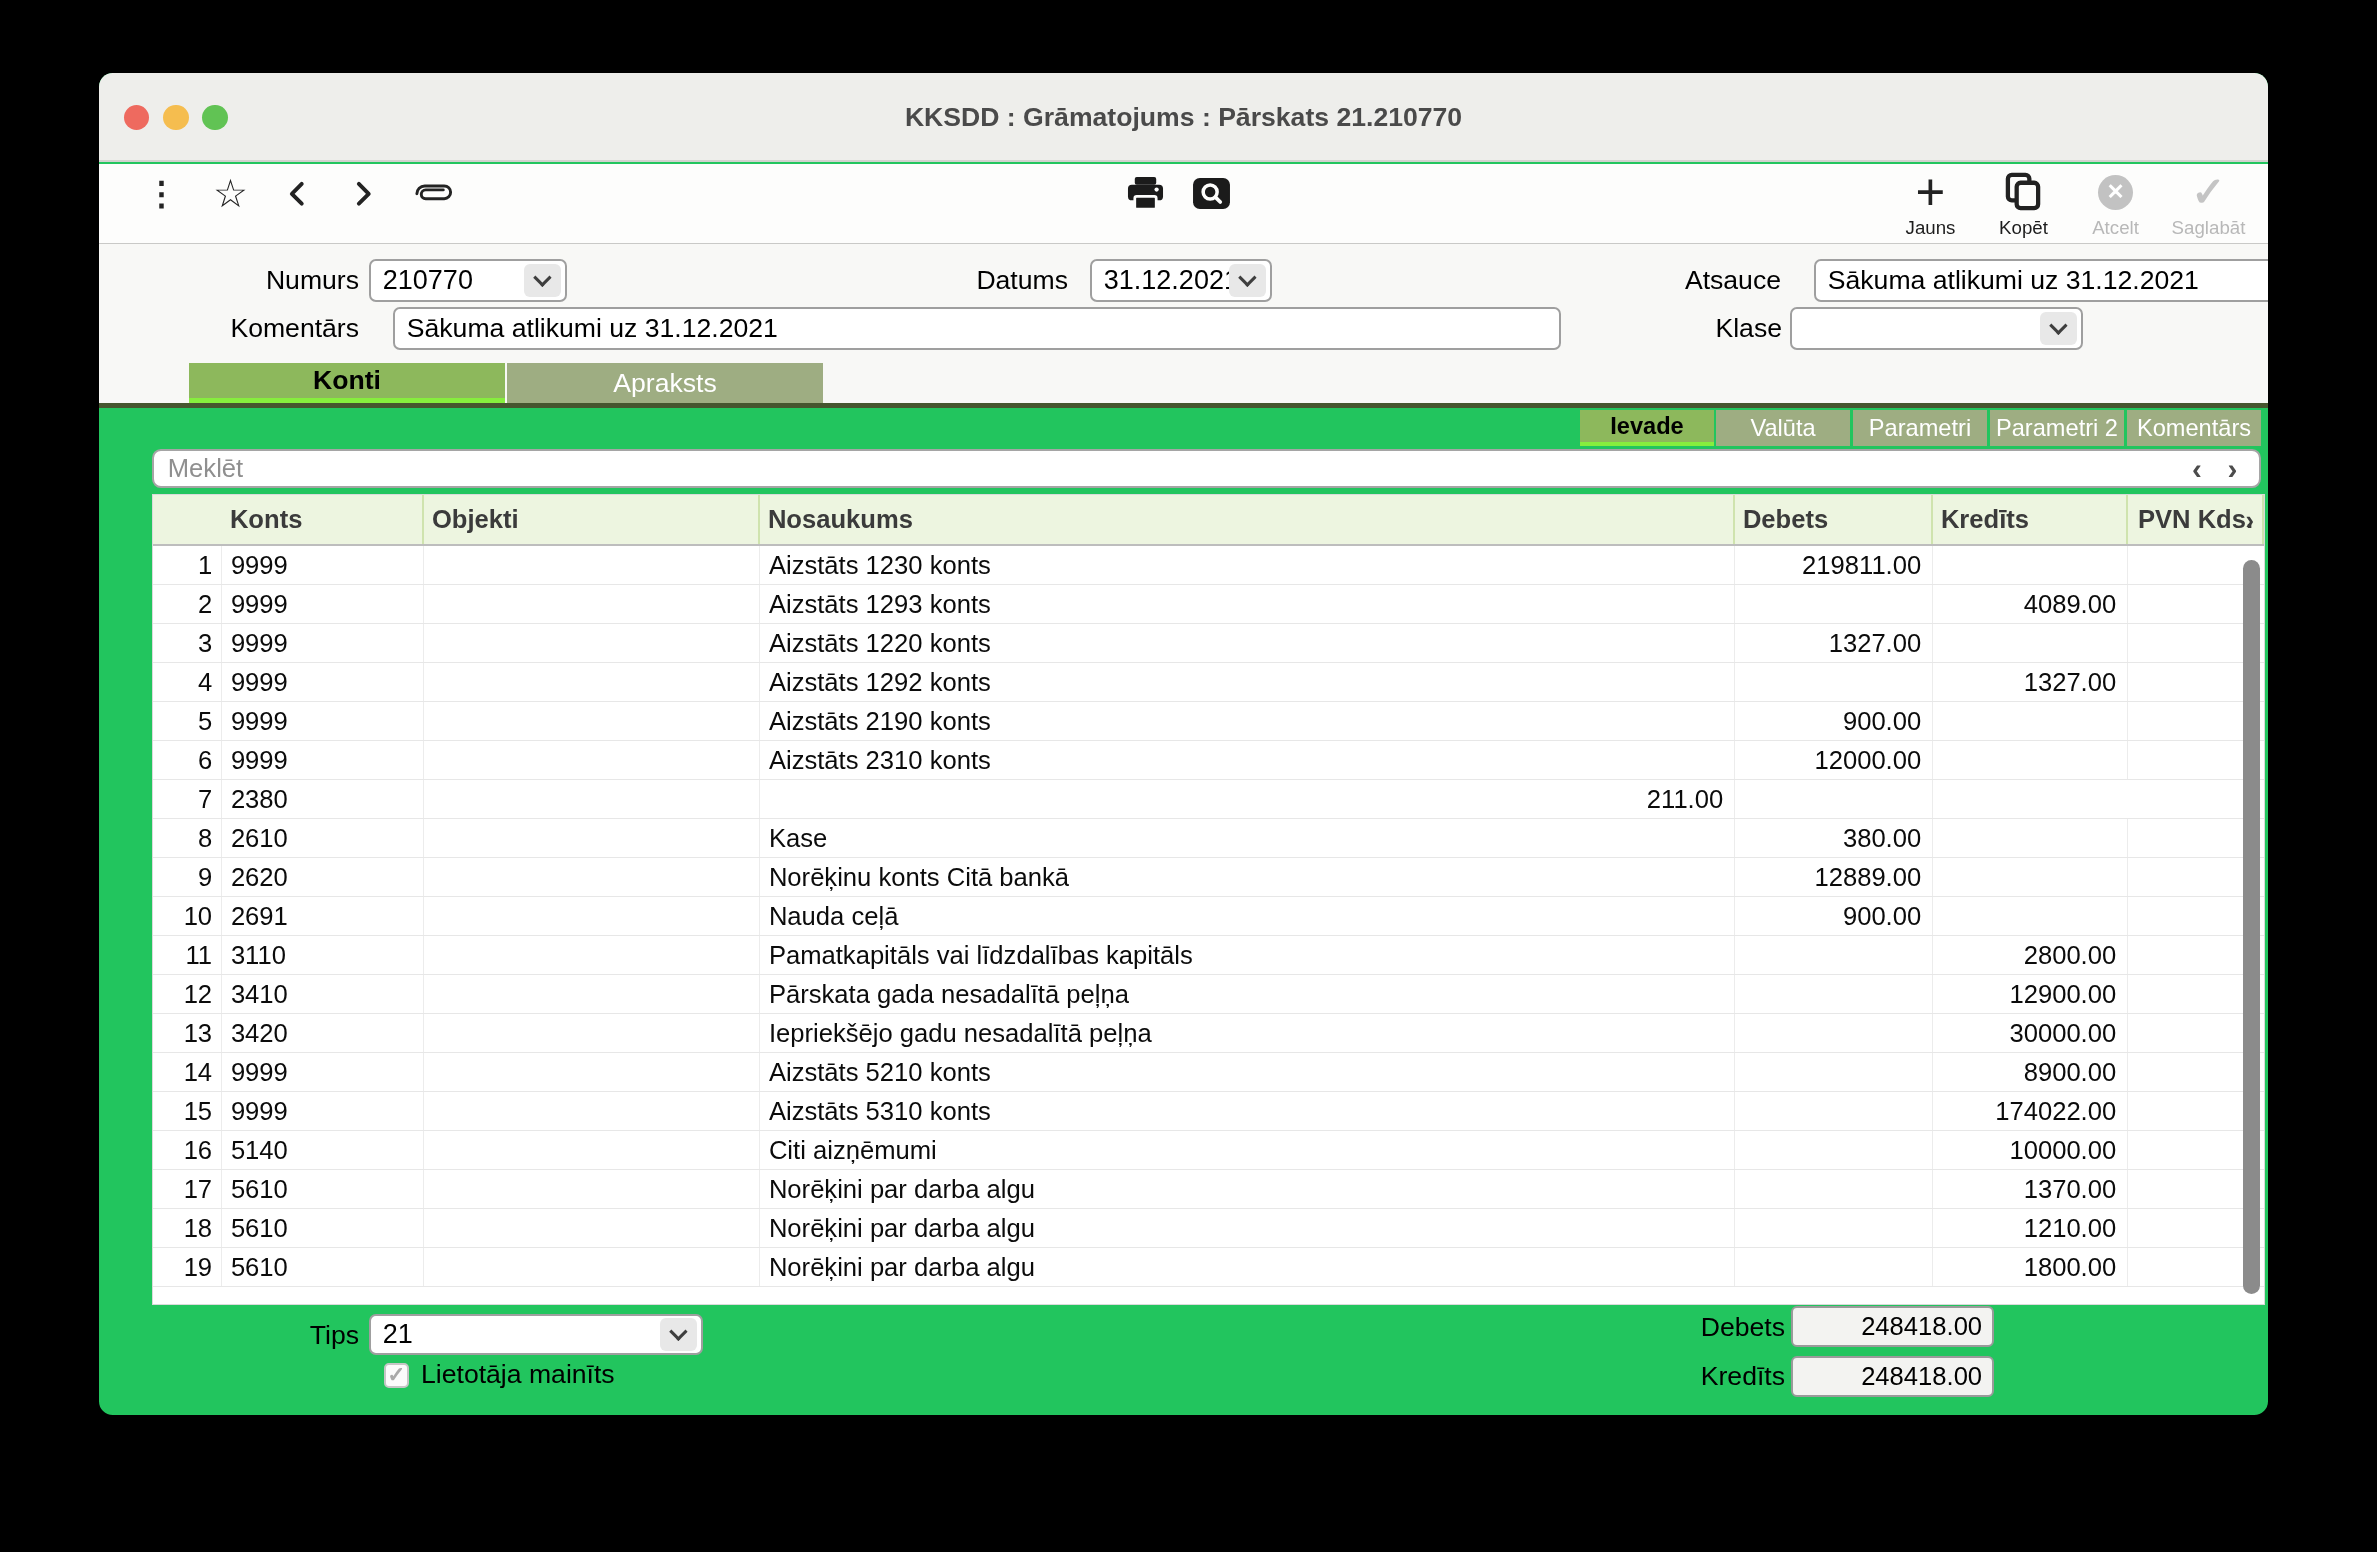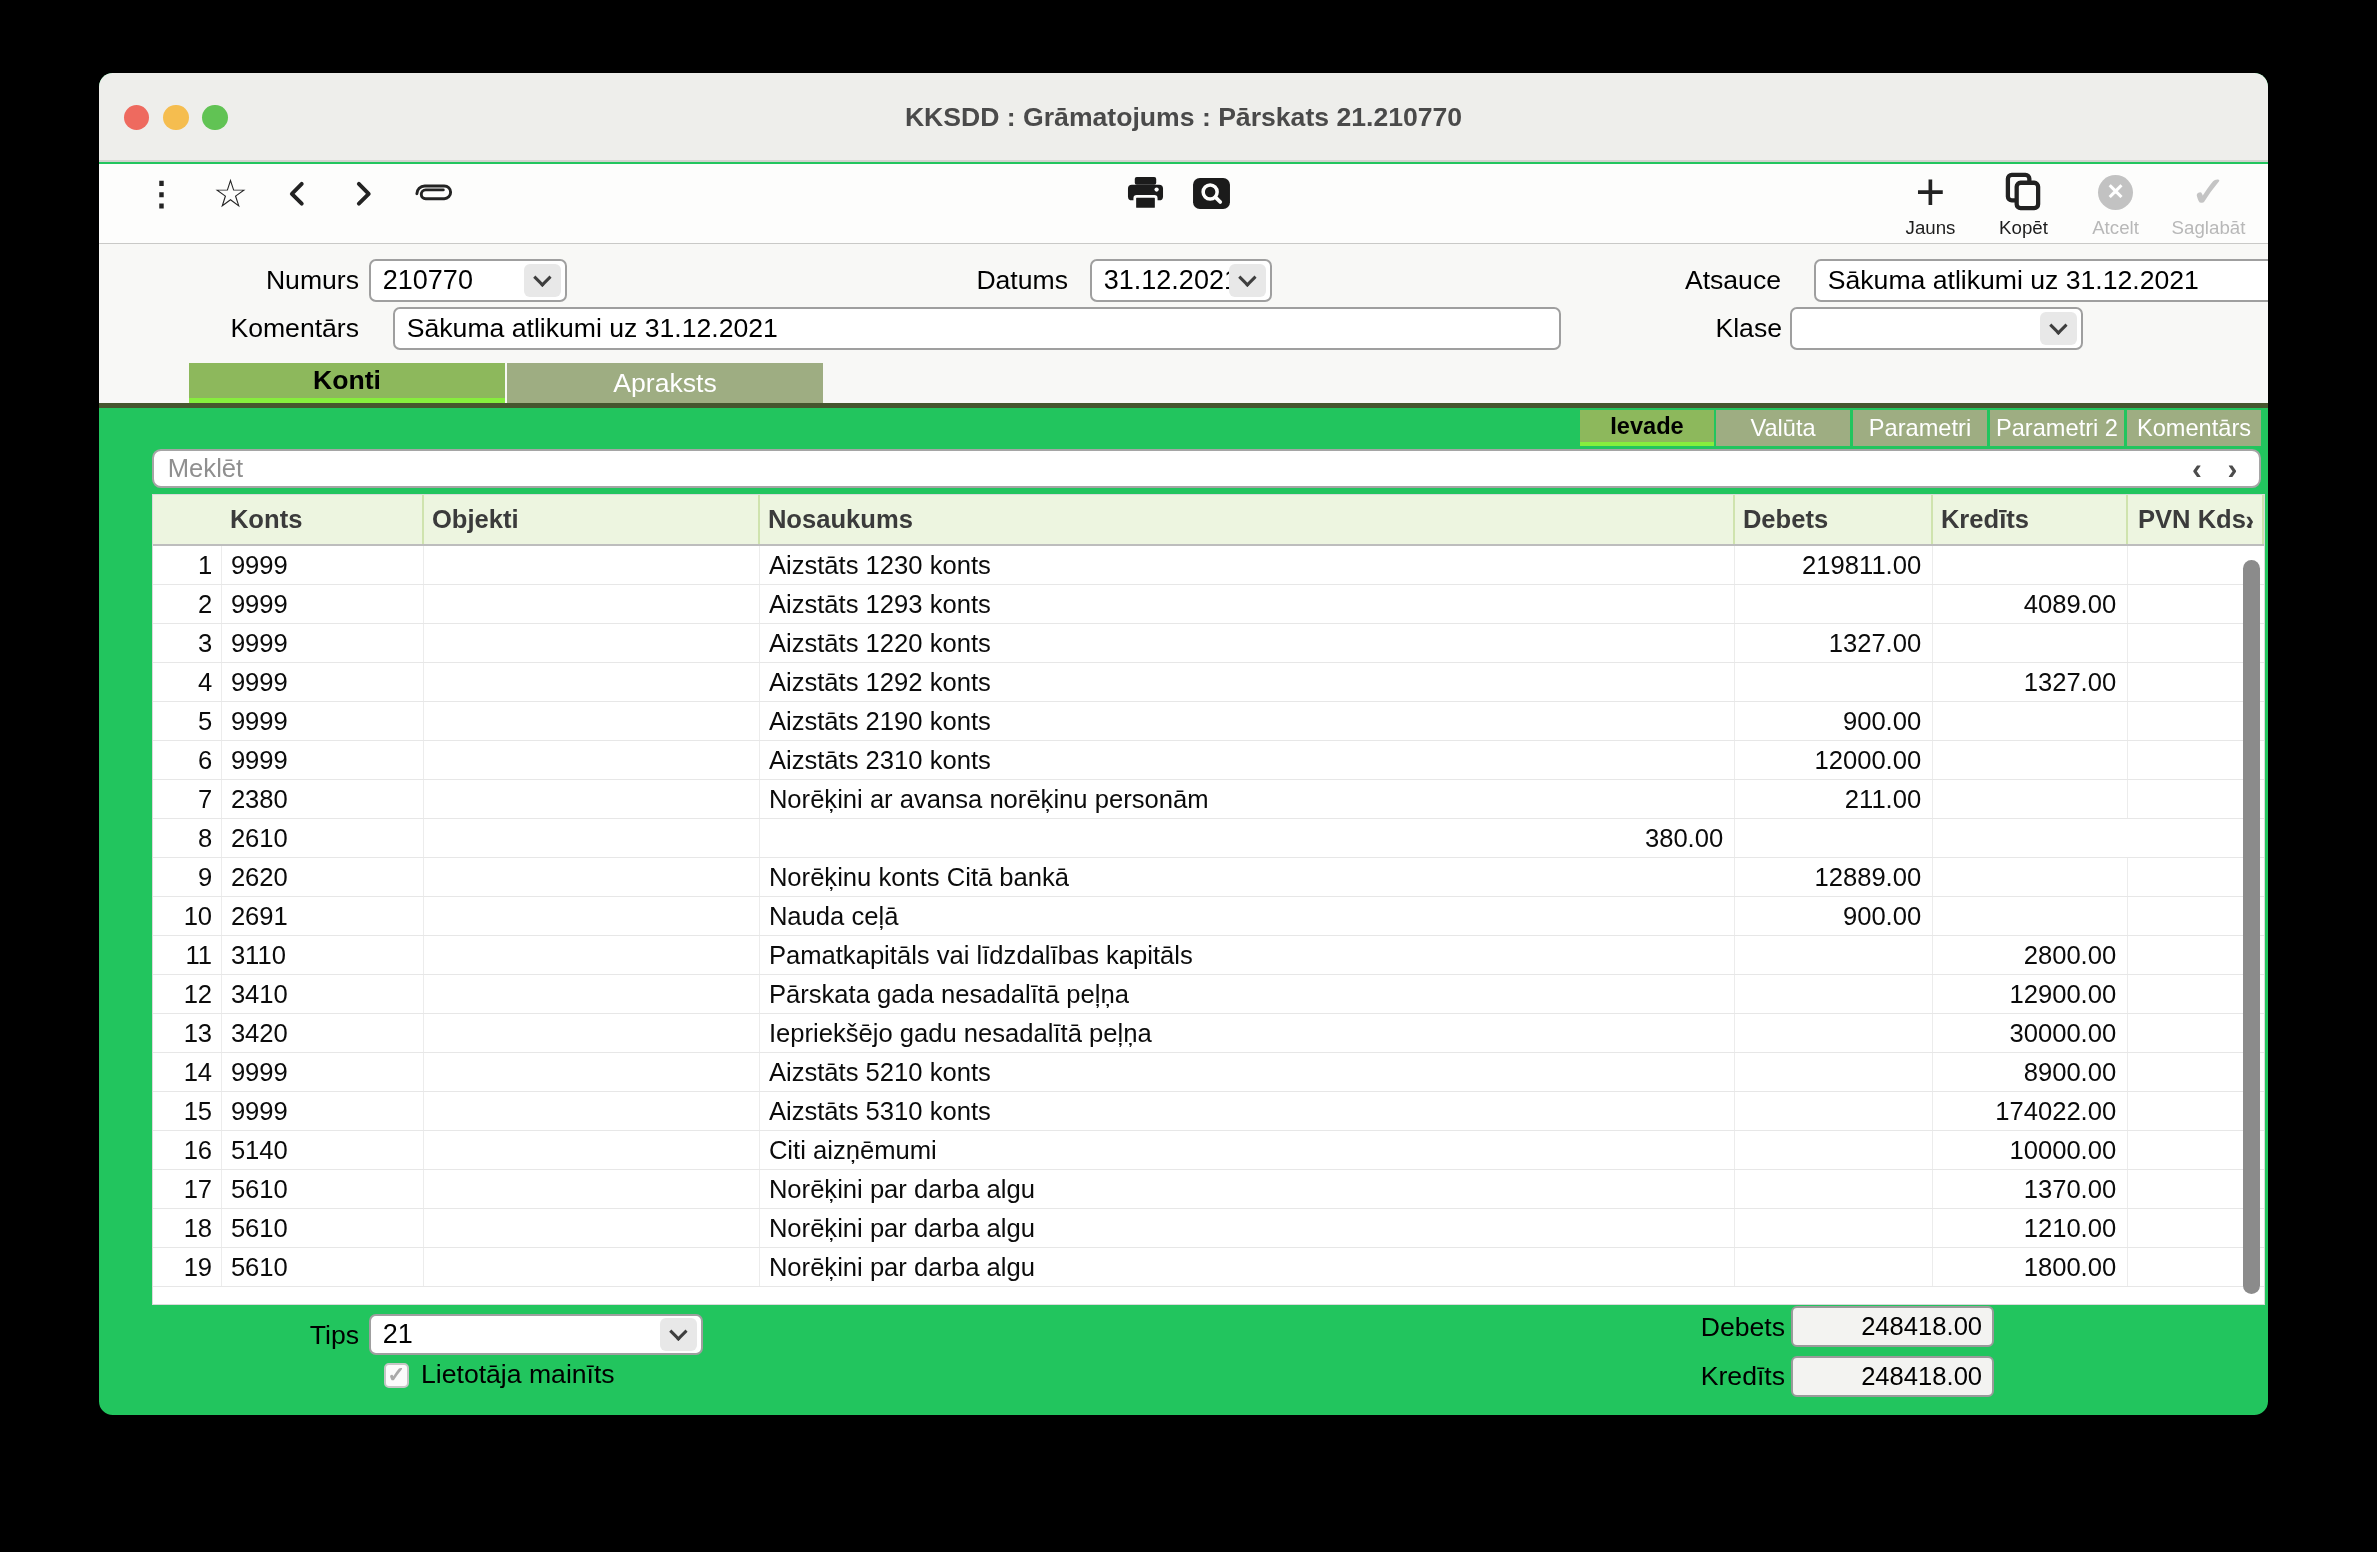--- a/index.html
+++ b/index.html
@@ -320,29 +320,29 @@
             <div class="tcell c-objekti"></div>
             <div class="tcell c-nosaukums">Aizstāts 2310 konts</div>
             <div class="tcell c-debets">12000.00</div>
             <div class="tcell c-kredits"></div>
             <div class="tcell c-pvn"></div>
           </div>
           <div class="trow">
             <div class="tcell c-num">7</div>
             <div class="tcell c-konts">2380</div>
             <div class="tcell c-objekti"></div>
-            <div class="tcell c-nosaukums">Norēķini ar avansa norēķinu personām</div>
             <div class="tcell c-debets">211.00</div>
             <div class="tcell c-kredits"></div>
             <div class="tcell c-pvn"></div>
           </div>
           <div class="trow">
             <div class="tcell c-num">8</div>
             <div class="tcell c-konts">2610</div>
             <div class="tcell c-objekti"></div>
+            <div class="tcell c-nosaukums">Kase</div>
             <div class="tcell c-debets">380.00</div>
             <div class="tcell c-kredits"></div>
             <div class="tcell c-pvn"></div>
           </div>
           <div class="trow">
             <div class="tcell c-num">9</div>
             <div class="tcell c-konts">2620</div>
             <div class="tcell c-objekti"></div>
             <div class="tcell c-nosaukums">Norēķinu konts Citā bankā</div>
             <div class="tcell c-debets">12889.00</div>

